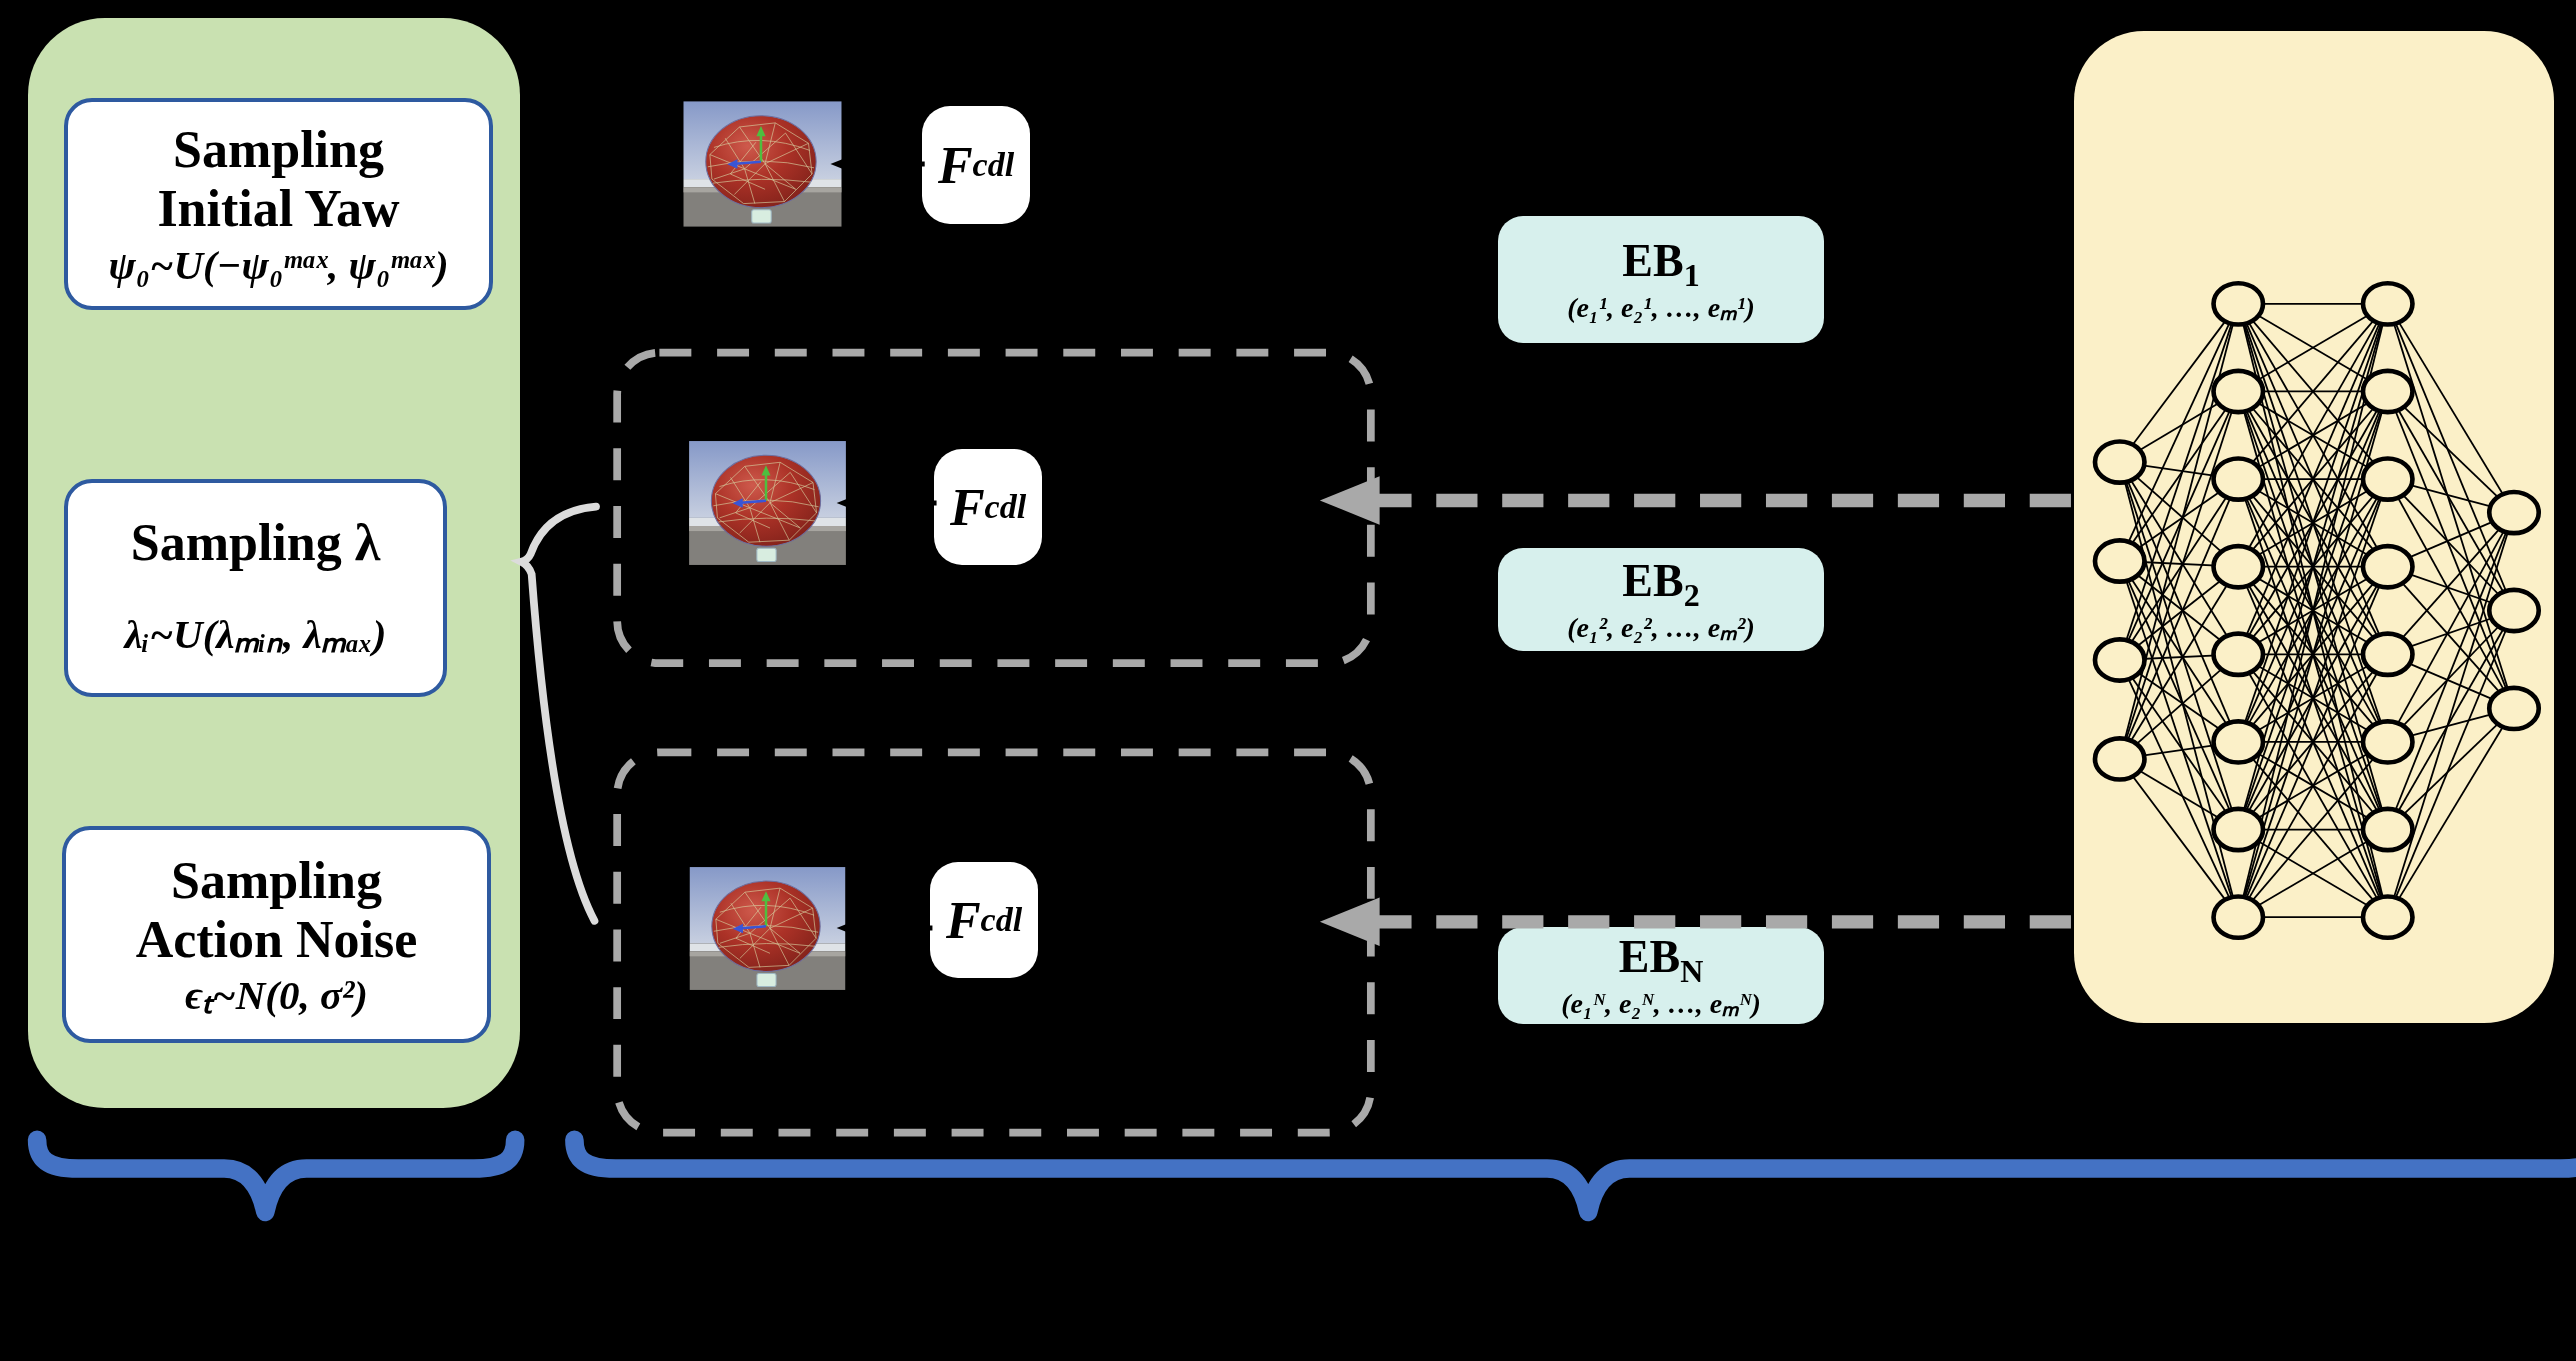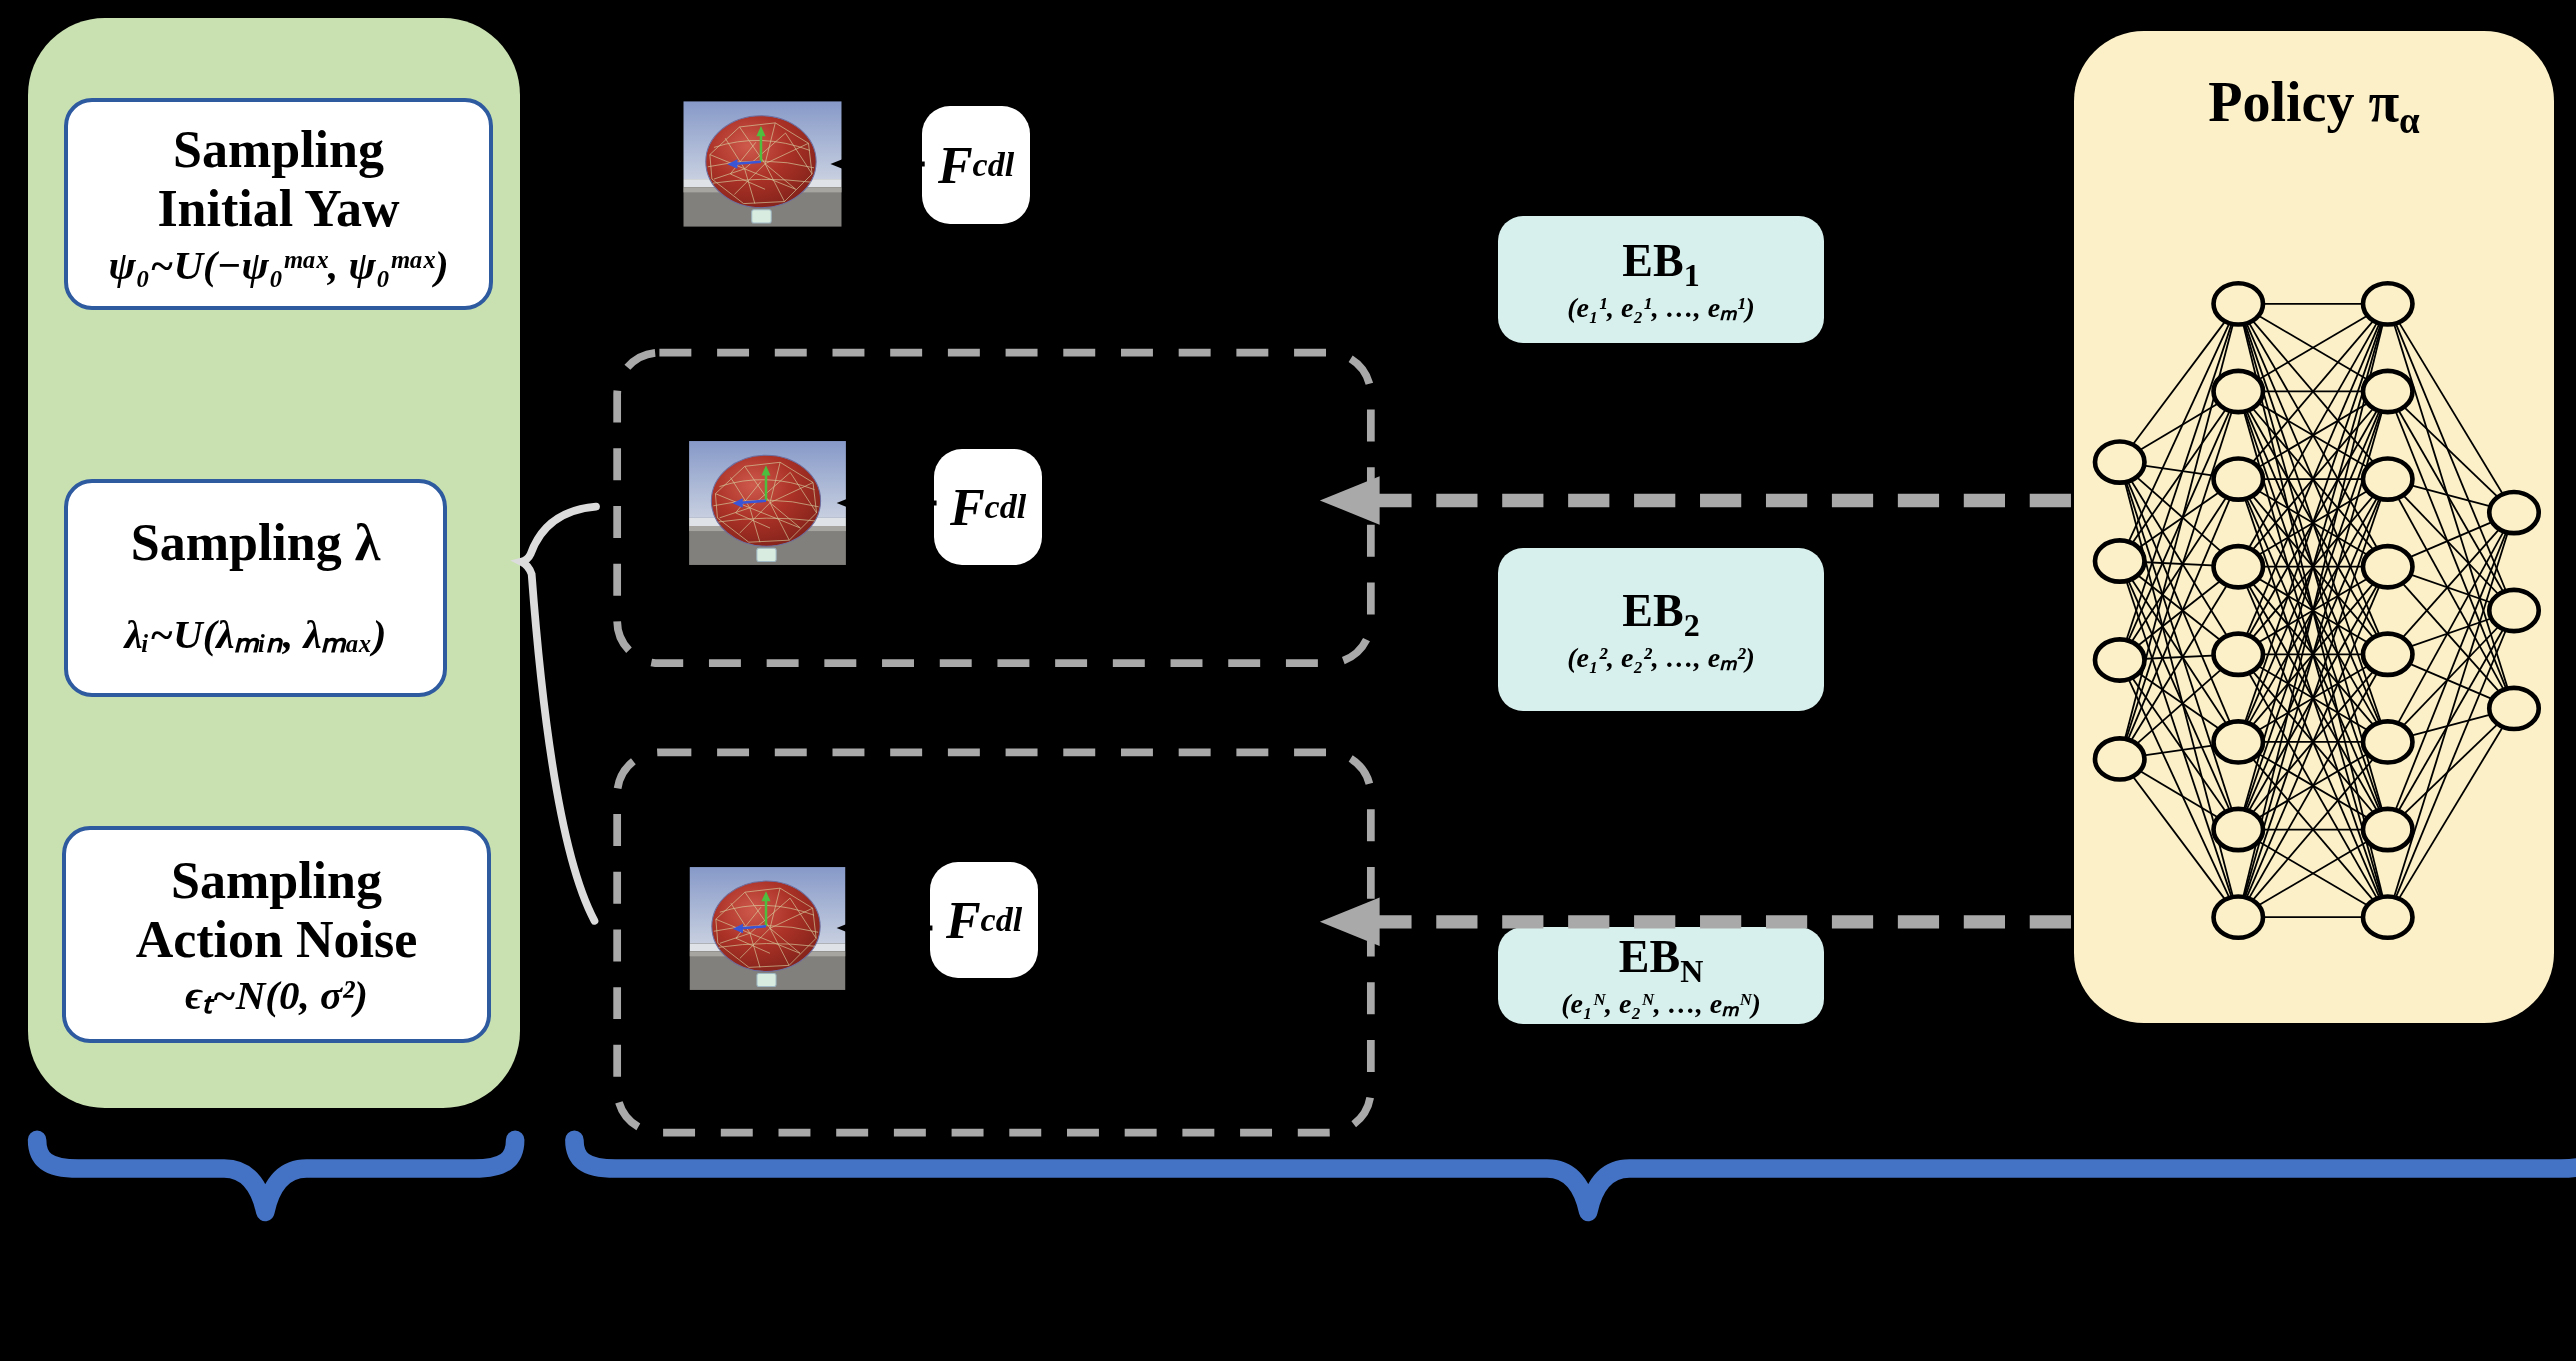--- a/index.html
+++ b/index.html
@@ -150,33 +150,30 @@
   </div>
   <div class="fbox" style="left:930px;top:862px;width:108px;height:116px;">
     <span>F</span>
       <sub>cdl</sub>
   </div>
 
   <div class="eb" style="left:1498px;top:216px;width:326px;height:127px;">
     <div class="ebname"><span>EB</span><sub>1</sub></div>
     <div class="ebtuple">(e₁¹, e₂¹, …, eₘ¹)</div>
   </div>
-  <div class="eb" style="left:1498px;top:548px;width:326px;height:163px;">
+  <div class="eb" style="left:1498px;top:548px;width:326px;height:103px;">
     <div class="ebname"><span>EB</span><sub>2</sub></div>
     <div class="ebtuple">(e₁², e₂², …, eₘ²)</div>
   </div>
   <div class="eb" style="left:1498px;top:927px;width:326px;height:97px;">
     <div class="ebname"><span>EB</span><sub>N</sub></div>
     <div class="ebtuple">(e₁ᴺ, e₂ᴺ, …, eₘᴺ)</div>
   </div>
 
   <div class="panel policy-box"></div>
-  <div class="policy-title">
-    <span>Policy π</span><sub>α</sub>
-  </div>
   <svg class="nn-svg" viewBox="0 0 900 1430">
       <g stroke="#000" stroke-width="3.5">
         <line x1="75" y1="427" x2="305" y2="120"></line>
         <line x1="75" y1="427" x2="305" y2="290"></line>
         <line x1="75" y1="427" x2="305" y2="460"></line>
         <line x1="75" y1="427" x2="305" y2="630"></line>
         <line x1="75" y1="427" x2="305" y2="800"></line>
         <line x1="75" y1="427" x2="305" y2="970"></line>
         <line x1="75" y1="427" x2="305" y2="1140"></line>
         <line x1="75" y1="427" x2="305" y2="1310"></line>

